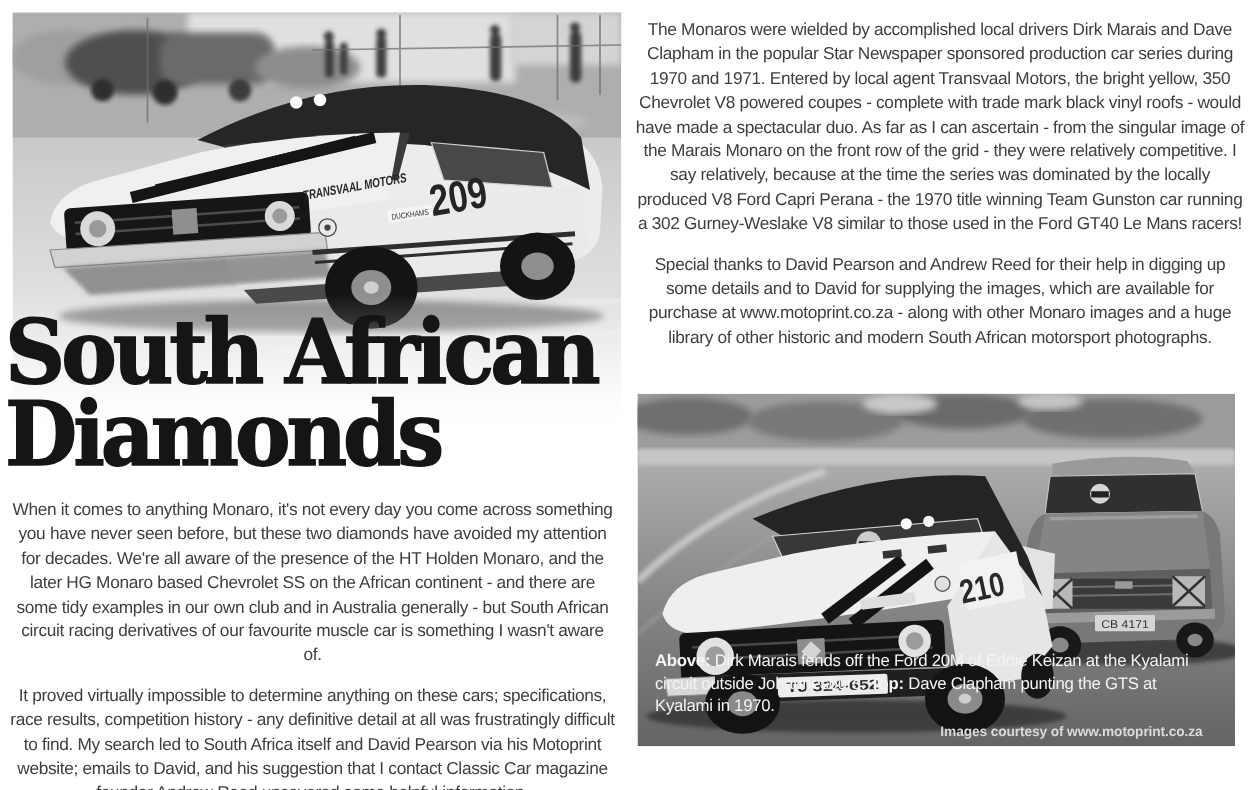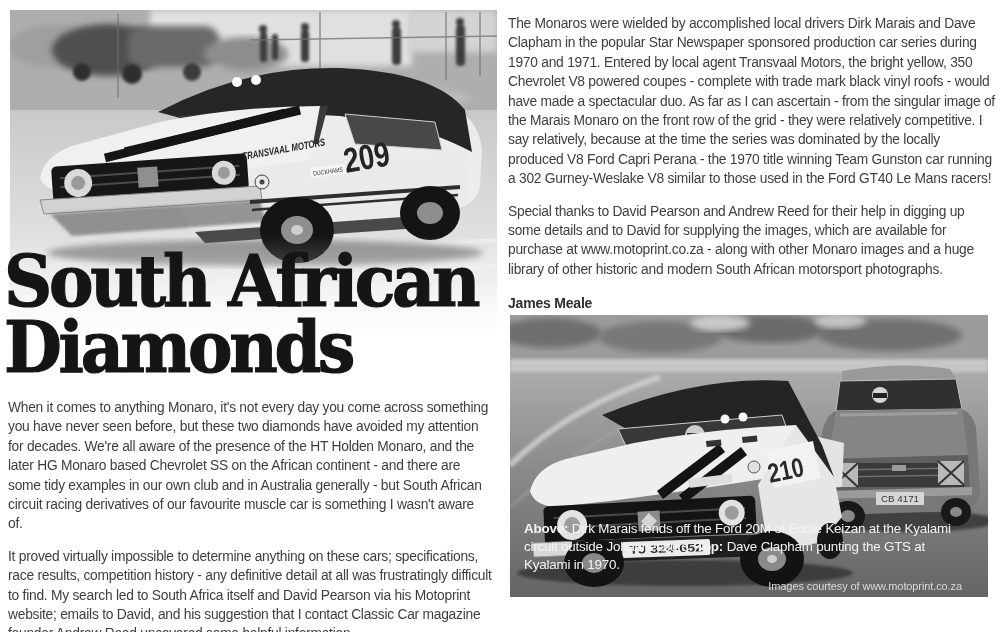--- a/index.html
+++ b/index.html
@@ -16,31 +16,31 @@
     font-family:"DejaVu Serif", serif; font-weight:bold;
     font-size:71px; line-height:66px; letter-spacing:-3.5px; color:#151515;
     transform:scaleX(0.94); transform-origin:left top;
     -webkit-text-stroke:1.2px #151515; white-space:nowrap;
   }
   .hl-line { display:block; }
   .col-left { position:absolute; left:8px; top:398px; width:484px; z-index:2; }
   .col-right-text { position:absolute; left:508px; top:14px; width:488px; z-index:2; }
   p.body-text {
     margin:0 0 13px 0; font-size:13.8px; line-height:19.4px;
-    letter-spacing:-0.25px; color:#3e3e3e;
+    letter-spacing:-0.25px; color:#3e3e3e;text-align:center;
   }
   .byline { margin:16px 0 0 0; font-size:14px; font-weight:bold; color:#2d2d2d; letter-spacing:-0.2px; }
   .caption {
     position:absolute; left:14px; right:10px; bottom:23px; z-index:4;
     color:#f4f4f4; font-size:13.4px; line-height:18px; letter-spacing:-0.2px;
   }
   .cap-b { font-weight:bold; }
   .credit {
     position:absolute; right:10px; bottom:5px; z-index:4;
-    color:#dadada; font-size:11px; letter-spacing:-0.1px;
+    color:#dadada; font-size:11px; letter-spacing:-0.1px;font-weight:bold;
   }
 </style>
 </head>
 <body>
 
 <div class="page">
 
   <div class="photo photo-top">
     <svg viewBox="0 0 487 330" width="487" height="330" preserveAspectRatio="none">
       <defs>
@@ -154,21 +154,20 @@
   </h1>
 
   <div class="col-left">
     <p class="body-text">When it comes to anything Monaro, it's not every day you come across something you have never seen before, but these two diamonds have avoided my attention for decades. We're all aware of the presence of the HT Holden Monaro, and the later HG Monaro based Chevrolet SS on the African continent - and there are some tidy examples in our own club and in Australia generally - but South African circuit racing derivatives of our favourite muscle car is something I wasn't aware of.</p>
     <p class="body-text">It proved virtually impossible to determine anything on these cars; specifications, race results, competition history - any definitive detail at all was frustratingly difficult to find. My search led to South Africa itself and David Pearson via his Motoprint website; emails to David, and his suggestion that I contact Classic Car magazine founder Andrew Reed uncovered some helpful information.</p>
   </div>
 
   <div class="col-right-text">
     <p class="body-text">The Monaros were wielded by accomplished local drivers Dirk Marais and Dave Clapham in the popular Star Newspaper sponsored production car series during 1970 and 1971. Entered by local agent Transvaal Motors, the bright yellow, 350 Chevrolet V8 powered coupes - complete with trade mark black vinyl roofs - would have made a spectacular duo. As far as I can ascertain - from the singular image of the Marais Monaro on the front row of the grid - they were relatively competitive. I say relatively, because at the time the series was dominated by the locally produced V8 Ford Capri Perana - the 1970 title winning Team Gunston car running a 302 Gurney-Weslake V8 similar to those used in the Ford GT40 Le Mans racers!</p>
     <p class="body-text">Special thanks to David Pearson and Andrew Reed for their help in digging up some details and to David for supplying the images, which are available for purchase at www.motoprint.co.za - along with other Monaro images and a huge library of other historic and modern South African motorsport photographs.</p>
-    <p class="byline">James Meale</p>
   </div>
 
   <div class="photo photo-bottom">
     <svg viewBox="0 0 478 282" width="478" height="282" preserveAspectRatio="none">
       <defs>
         <linearGradient id="gTrack" x1="0" y1="0" x2="0" y2="1">
           <stop offset="0" stop-color="#bfbfbf"></stop>
           <stop offset="0.55" stop-color="#8a8a8a"></stop>
           <stop offset="1" stop-color="#646464"></stop>
         </linearGradient>

